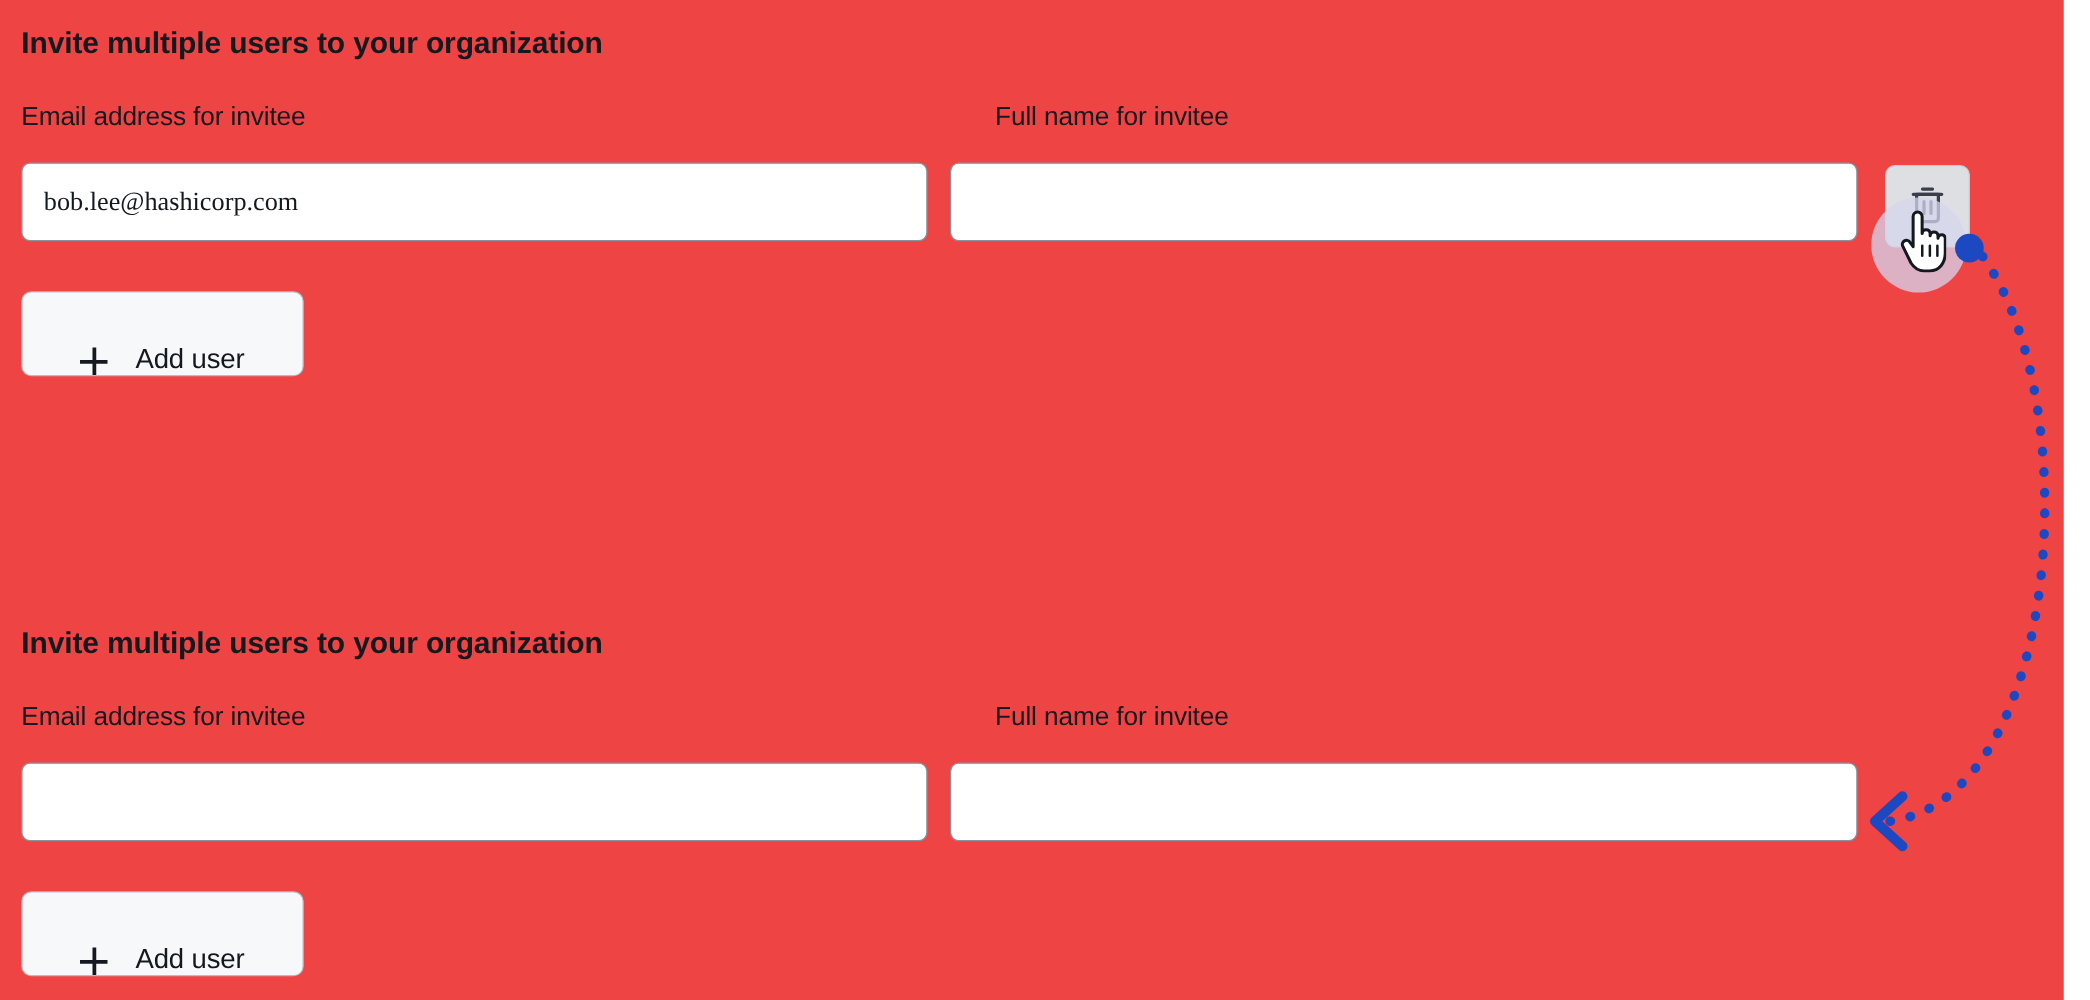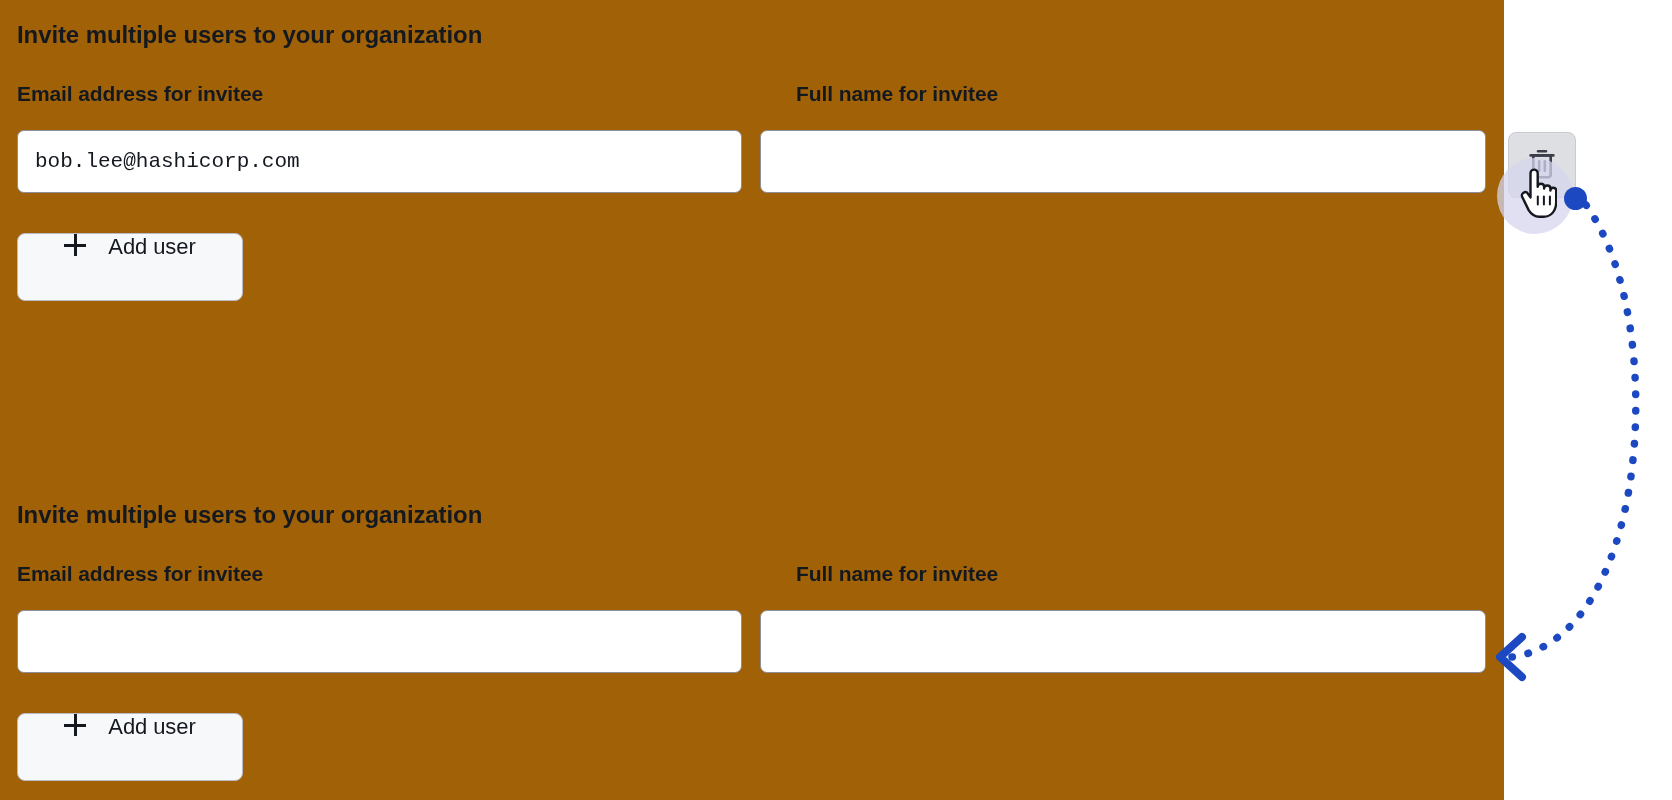--- a/index.html
+++ b/index.html
@@ -7,23 +7,23 @@
   html, body {
     width: 1672px;
     height: 800px;
     background: #ffffff;
     font-family: "Liberation Sans", sans-serif;
     overflow: hidden;
   }
 
   #page {
     position: relative;
-    width: 1504px;
+    width: 1651px;
     height: 800px;
-    background: #a16207;
+    background: #ef4444;
   }
 
   
   .invite-section {
     position: absolute;
     left: 0;
     width: 1672px;
   }
   .invite-section.sec-1 { top: 0px; }
   .invite-section.sec-2 { top: 480px; }
@@ -36,36 +36,36 @@
     font-weight: 700;
     color: #14181f;
     letter-spacing: -0.1px;
     white-space: nowrap;
   }
 
   .field-label {
     position: absolute;
     top: 82px;
     font-size: 21px;
-    font-weight: 700;
+    font-weight: 400;
     color: #14181f;
     letter-spacing: -0.1px;
     white-space: nowrap;
   }
   .field-label.col-email { left: 17px; }
   .field-label.col-name  { left: 796px; }
 
   .text-input {
     position: absolute;
     top: 130px;
     height: 63px;
     background: #ffffff;
     border: 1.6px solid #8c8f9c;
     border-radius: 7px;
-    font-family: Liberation Mono, monospace;
+    font-family: Liberation Serif, serif;
     font-size: 21px;
     color: #14181f;
     padding: 16px 17px;
     outline: none;
   }
   .text-input.col-email { left: 17px; width: 725px; }
   .text-input.col-name  { left: 760px; width: 726px; }
   .text-input::placeholder { color: #8c8f9c; }
 
   .delete-button {
@@ -87,21 +87,21 @@
   .add-user-button {
     position: absolute;
     left: 17px;
     top: 233px;
     width: 226px;
     height: 68px;
     background: #f7f8f9;
     border: 1.4px solid #b9bcc6;
     border-radius: 8px;
     display: flex;
-    align-items: flex-start;
+    align-items: flex-end;
     justify-content: center;
     gap: 22px;
     font-family: "Liberation Sans", sans-serif;
     font-size: 22px;
     font-weight: 400;
     color: #14181f;
     cursor: pointer;
     letter-spacing: -0.1px;
   }
   .plus-glyph {

